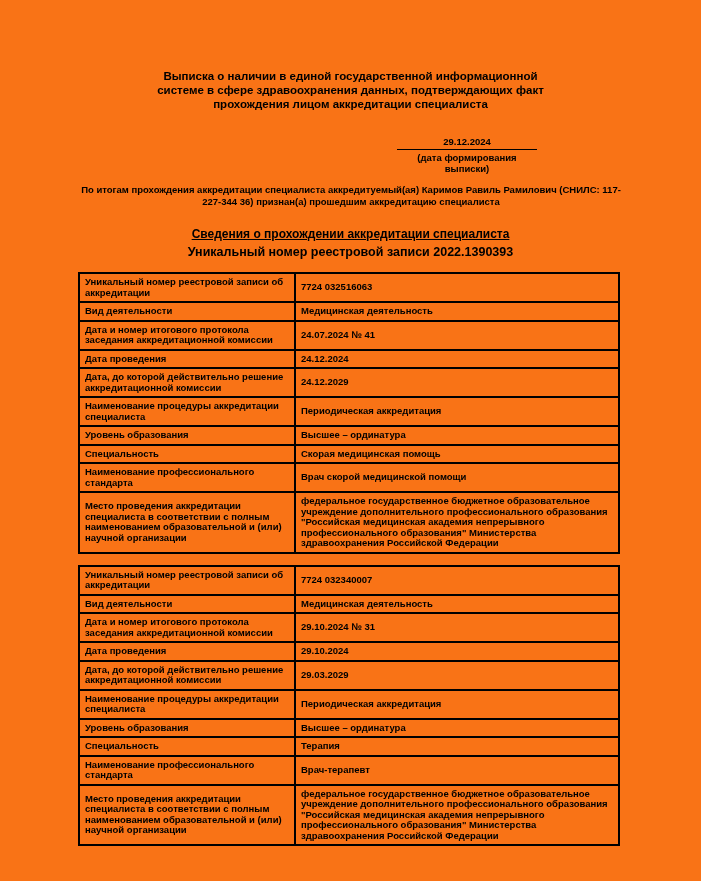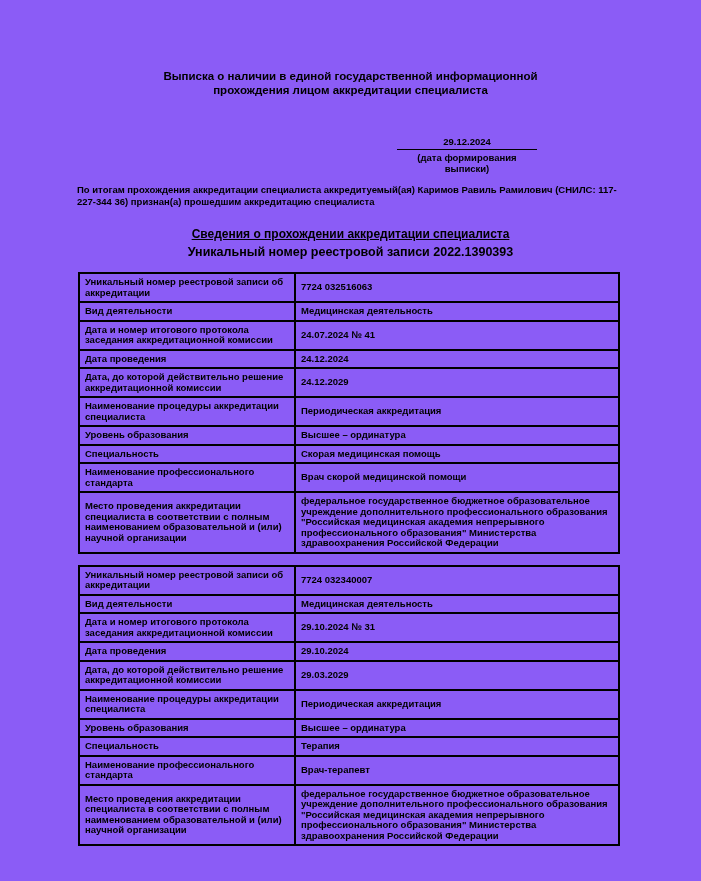--- a/index.html
+++ b/index.html
@@ -8,21 +8,21 @@
     width: 701px; height: 881px;
     font-family: "Liberation Sans", sans-serif;
     font-weight: bold;
     color: #000000;
     position: relative;
     overflow: hidden;
   }
   .page {
     position: relative;
     width: 701px; height: 881px;
-    background: #8b5cf6;
+    background: #f97316;
     overflow: hidden;
   }
   .doc-title {
     position: absolute;
     top: 69px; left: 0;
     width: 100%;
     text-align: center;
     font-size: 11.5px;
     line-height: 14px;
   }
@@ -37,20 +37,21 @@
   .date-value {
     display: block;
     padding-bottom: 2px;
     border-bottom: 1.5px solid #000;
   }
   .date-caption { display: block; padding-top: 2px; }
   .intro {
     position: absolute;
     top: 184px; left: 77px;
     width: 548px;
+    text-align: center;
     font-size: 9.5px;
     line-height: 11.5px;
   }
   .section-heading {
     position: absolute;
     top: 227px; left: 0;
     width: 100%;
     text-align: center;
     font-size: 12px;
     text-decoration: underline;
@@ -89,20 +90,21 @@
     padding: 3px 6px 3px 5px;
   }
 </style>
 </head>
 <body>
 
 <div class="page">
 
   <div class="doc-title">
     <div>Выписка о наличии в единой государственной информационной</div>
+    <div>системе в сфере здравоохранения данных, подтверждающих факт</div>
     <div>прохождения лицом аккредитации специалиста</div>
   </div>
 
   <div class="date-block">
     <span class="date-value">29.12.2024</span>
     <span class="date-caption">(дата формирования выписки)</span>
   </div>
 
   <p class="intro">По итогам прохождения аккредитации специалиста аккредитуемый(ая) Каримов Равиль Рамилович (СНИЛС: 117-227-344 36) признан(а) прошедшим аккредитацию специалиста</p>
 

